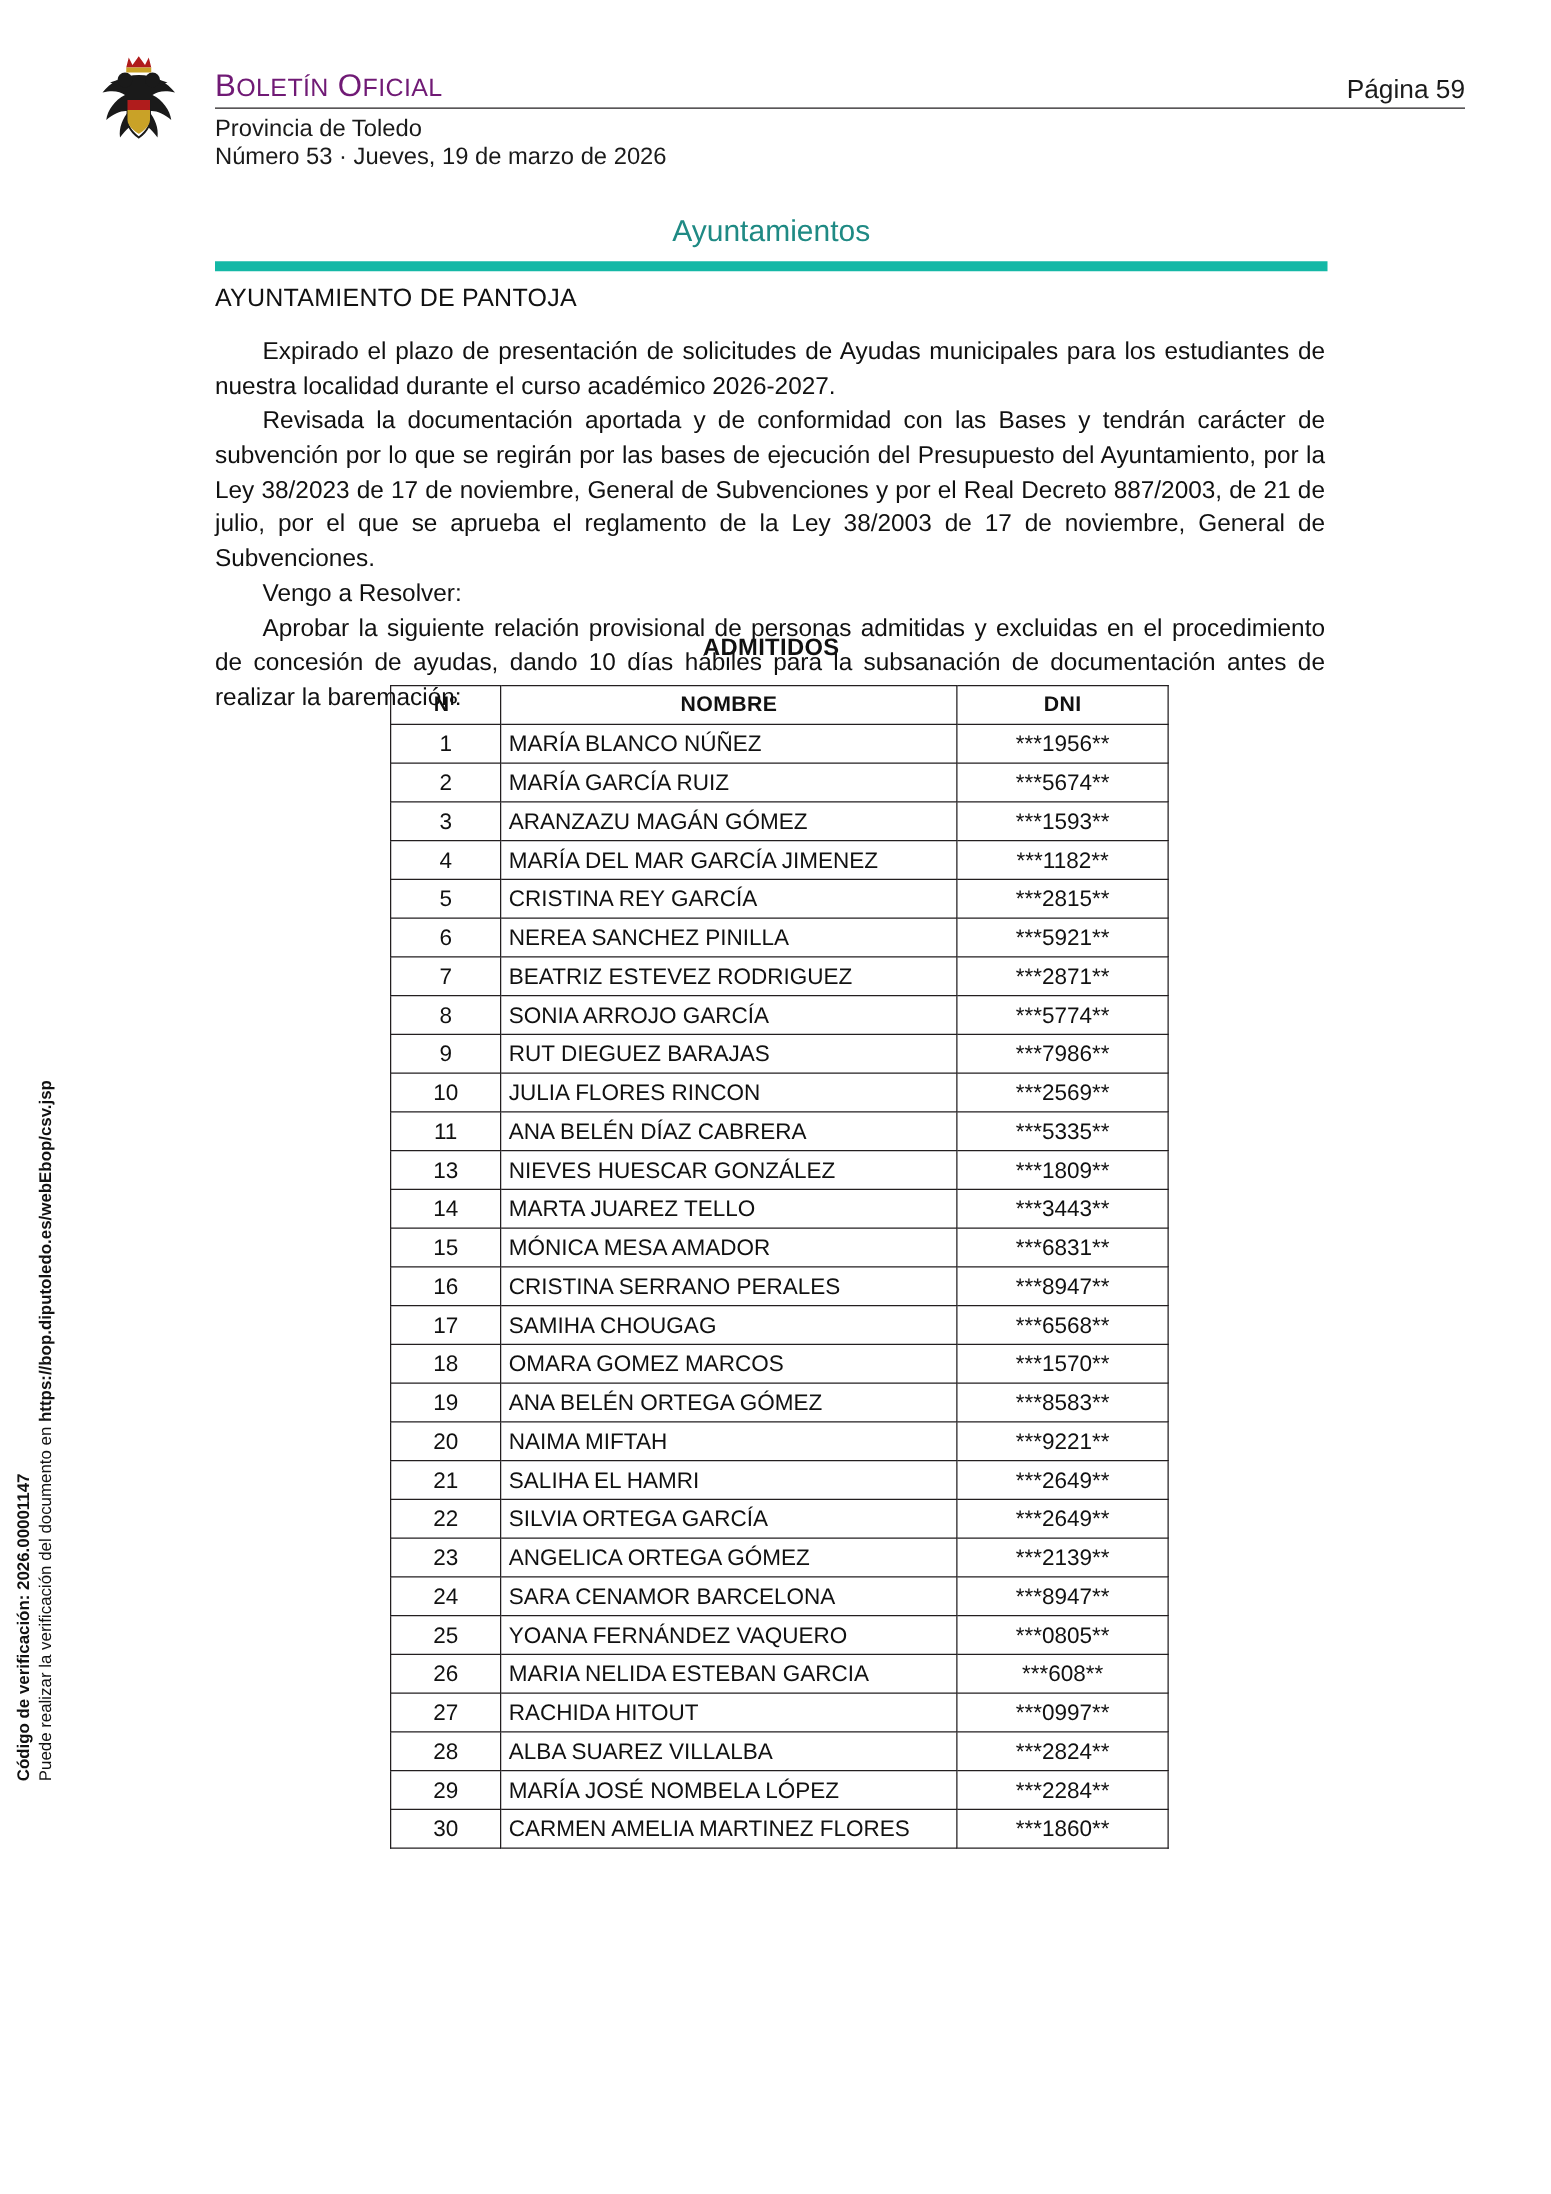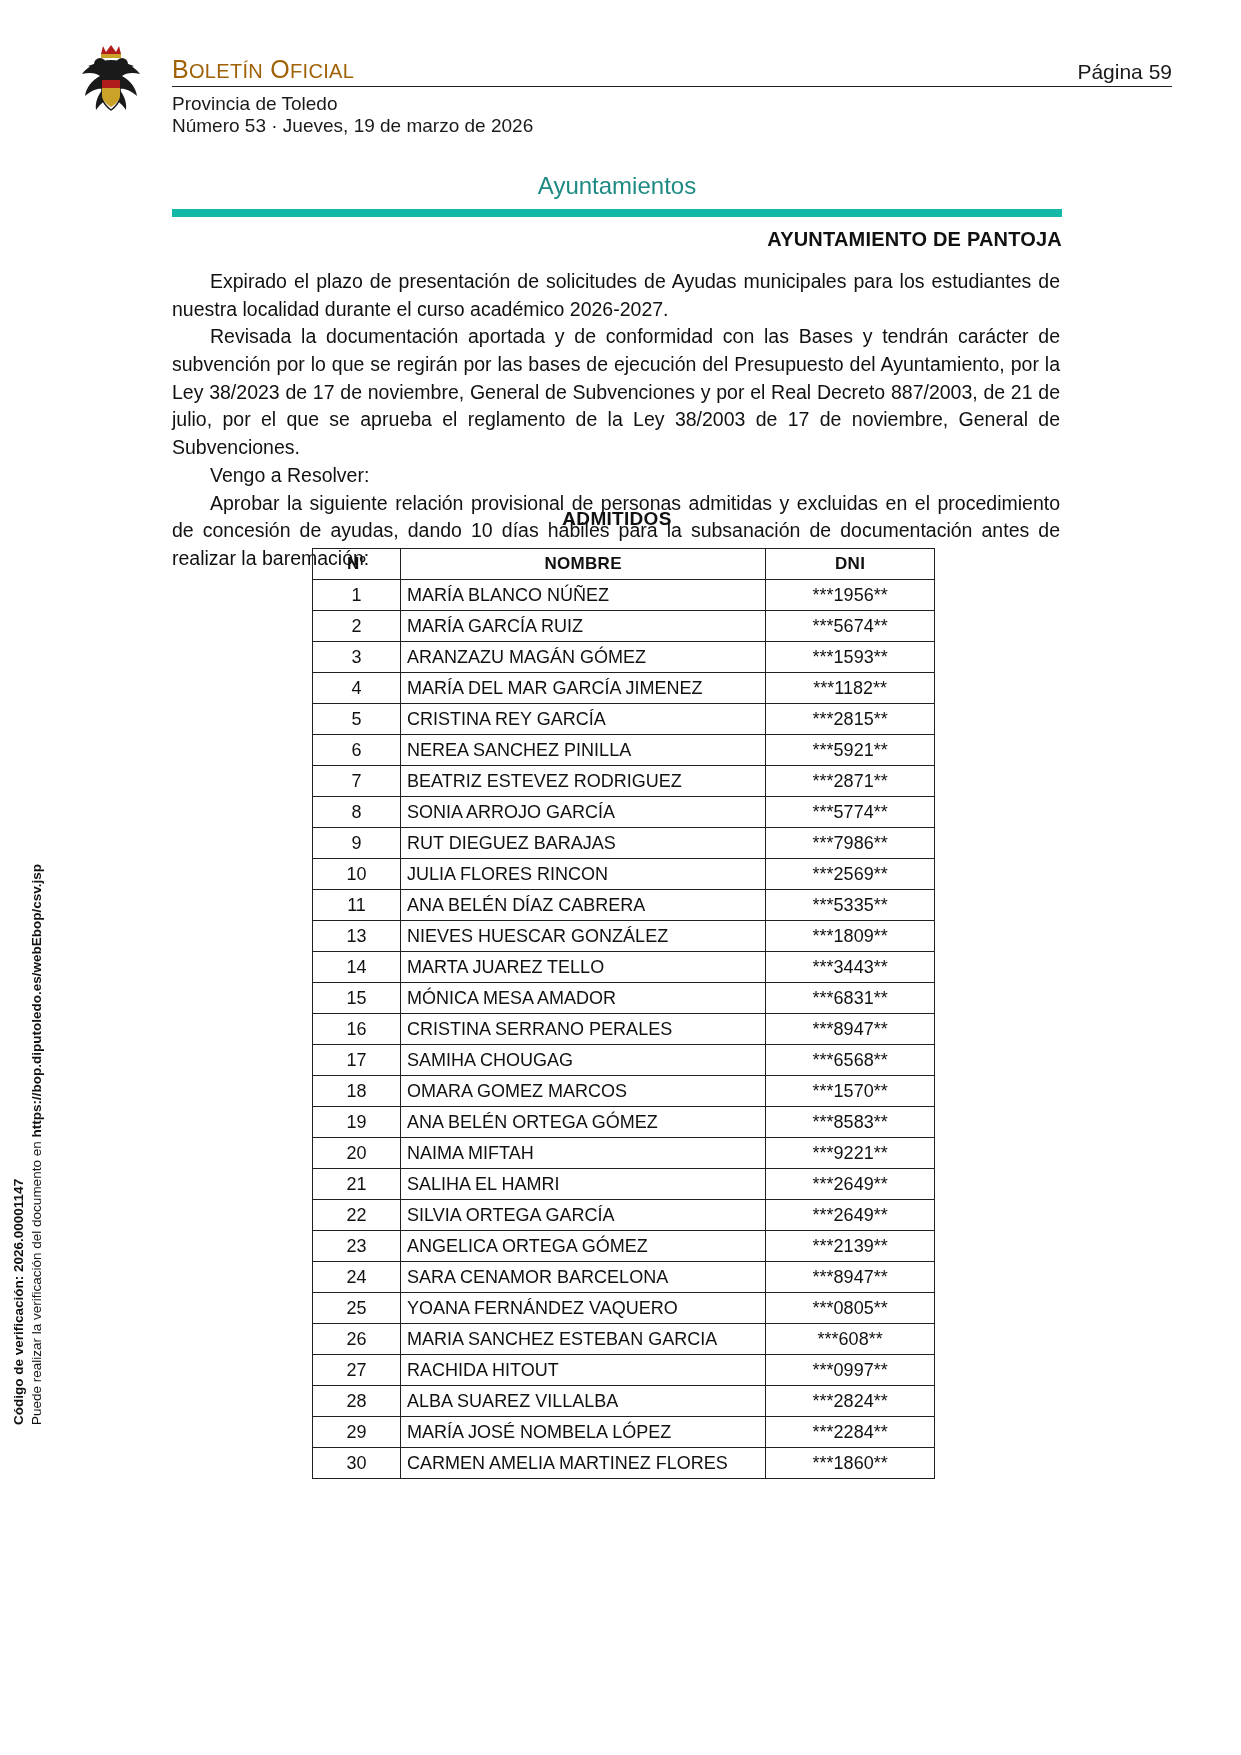--- a/index.html
+++ b/index.html
@@ -49,21 +49,21 @@
   .header-row-bottom {
     display: flex;
     justify-content: center;
     align-items: flex-start;
     padding-top: 6px;
     flex-direction: column;
   }
   .bo-title {
     font-size: 25px;
     letter-spacing: 0.3px;
-    color: #a16207;
+    color: #701a75;
     font-family: "Liberation Sans", sans-serif;
   }
   .bo-title .small-caps {
     font-size: 20px;
   }
   .page-num {
     font-size: 21px;
     color: #1a1a1a;
   }
   .prov {
@@ -86,23 +86,23 @@
     font-size: 24px;
     padding-bottom: 9px;
     border-bottom: 8px solid #14b8a6;
   }
 
   .doc-title {
     position: absolute;
     top: 228px;
     left: 172px;
     width: 890px;
-    text-align: right;
+    text-align: left;
     font-size: 20px;
-    font-weight: bold;
+    font-weight: normal;
     letter-spacing: 0.2px;
   }
 
   
   .body-text {
     position: absolute;
     top: 268px;
     left: 172px;
     width: 888px;
     font-size: 19.5px;
@@ -352,21 +352,21 @@
         <td class="col-name">SARA CENAMOR BARCELONA</td>
         <td class="col-dni">***8947**</td>
       </tr>
       <tr>
         <td class="col-num">25</td>
         <td class="col-name">YOANA FERNÁNDEZ VAQUERO</td>
         <td class="col-dni">***0805**</td>
       </tr>
       <tr>
         <td class="col-num">26</td>
-        <td class="col-name">MARIA SANCHEZ ESTEBAN GARCIA</td>
+        <td class="col-name">MARIA NELIDA ESTEBAN GARCIA</td>
         <td class="col-dni">***608**</td>
       </tr>
       <tr>
         <td class="col-num">27</td>
         <td class="col-name">RACHIDA HITOUT</td>
         <td class="col-dni">***0997**</td>
       </tr>
       <tr>
         <td class="col-num">28</td>
         <td class="col-name">ALBA SUAREZ VILLALBA</td>

